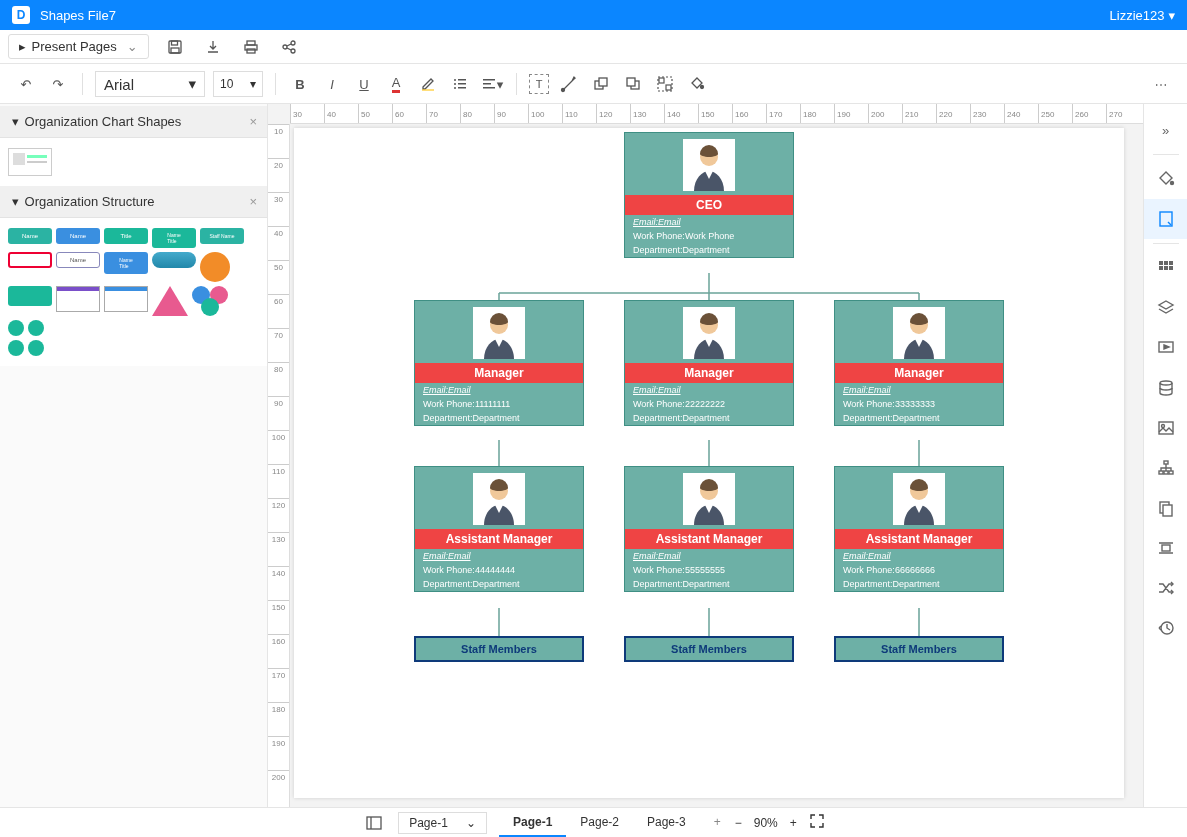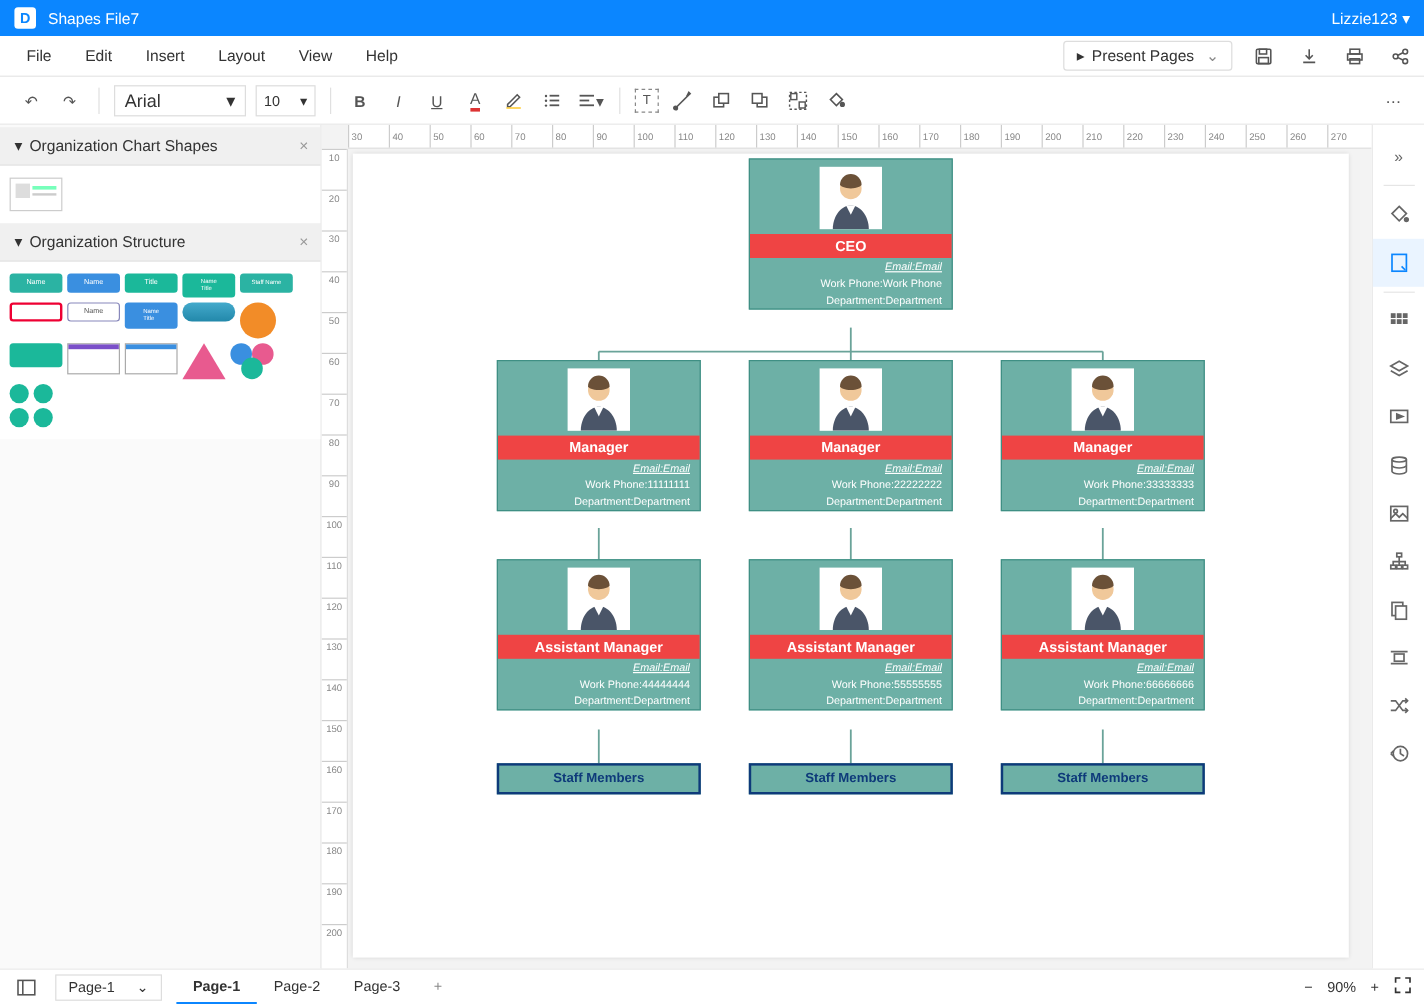--- a/index.html
+++ b/index.html
@@ -29,60 +29,52 @@
 .canvas-area{flex:1;position:relative;background:#f3f3f3;overflow:hidden}
 .ruler-h{position:absolute;top:0;left:22px;right:0;height:20px;background:#fff;border-bottom:1px solid #ddd;display:flex;font-size:8px;color:#888}
 .ruler-h div{flex:0 0 34px;border-left:1px solid #ccc;padding-left:2px;display:flex;align-items:flex-start;padding-top:6px}
 .ruler-v{position:absolute;top:20px;left:0;width:22px;bottom:0;background:#fff;border-right:1px solid #ddd;display:flex;flex-direction:column;font-size:8px;color:#888}
 .ruler-v div{flex:0 0 34px;border-top:1px solid #ccc;padding-top:2px;text-align:center}
 .page{position:absolute;top:24px;left:26px;width:830px;height:670px;background:#fff;box-shadow:0 0 4px rgba(0,0,0,0.15)}
 .right-panel{width:44px;border-left:1px solid #e5e5e5;background:#fff;display:flex;flex-direction:column;align-items:center;padding-top:6px;gap:0}
 .rp-icon{width:44px;height:40px;display:flex;align-items:center;justify-content:center;color:#666;cursor:pointer}
 .rp-icon.active{color:#0b86ff;background:#eaf4ff}
 .rp-sep{width:26px;height:1px;background:#e5e5e5;margin:4px 0}
-.statusbar{height:30px;border-top:1px solid #e5e5e5;display:flex;align-items:center;padding:0 10px;justify-content:space-between;font-size:12px}
+.statusbar{height:30px;border-top:1px solid #e5e5e5;display:flex;align-items:center;padding:0 10px;justify-content:center;font-size:12px}
 .status-left{display:flex;align-items:center;gap:12px}
 .page-sel{border:1px solid #ddd;padding:3px 10px;display:flex;align-items:center;gap:18px;cursor:pointer}
 .page-tabs{display:flex;gap:0}
 .page-tabs span{padding:6px 14px;cursor:pointer}
 .page-tabs span.active{font-weight:600;border-bottom:2px solid #0b86ff}
 .status-right{display:flex;align-items:center;gap:12px}
 
 .card{position:absolute;width:170px;background:#6db0a6;border:1px solid #3f8f84;color:#fff;font-size:10px}
 .card .photo{width:52px;height:52px;background:#fff;margin:6px auto 4px;display:flex;align-items:flex-end;justify-content:center;overflow:hidden}
 .card .title{background:#ef4444;text-align:center;font-weight:700;padding:3px 0;font-size:12px}
-.card .row{display:flex;justify-content:flex-end;padding:2px 8px;font-size:9px}
+.card .row{display:flex;justify-content:flex-start;padding:2px 8px;font-size:9px}
 .card .row .l{font-style:italic;text-decoration:underline}
 .card .row.em{color:#fff}
 .staff{position:absolute;width:170px;background:#6db0a6;border:2px solid #0e3a7a;text-align:center;padding:5px 0;color:#0e3a7a;font-weight:700;font-size:11px}
 svg{overflow:visible}
 </style>
 </head>
 <body>
 
 <div class="titlebar">
   <div class="left">
     <div class="logo">D</div>
     <span>Shapes File7</span>
   </div>
   <div class="user">
     <span>Lizzie123</span>
     <span>▾</span>
   </div>
 </div>
 
 <div class="menubar">
-  <div class="menus">
-    <span>File</span>
-    <span>Edit</span>
-    <span>Insert</span>
-    <span>Layout</span>
-    <span>View</span>
-    <span>Help</span>
-  </div>
   <div class="right-tools">
     <div class="present">
       <span>▸</span>
       <span>Present Pages</span>
       <span style="margin-left:4px;color:#888">⌄</span>
     </div>
     <span class="tb-icon">
         <svg width="16" height="16" viewBox="0 0 16 16" fill="none" stroke="currentColor" stroke-width="1.3">
           <rect x="2" y="2" width="12" height="12" rx="1"></rect>
           <rect x="4.5" y="2" width="6" height="4"></rect>

